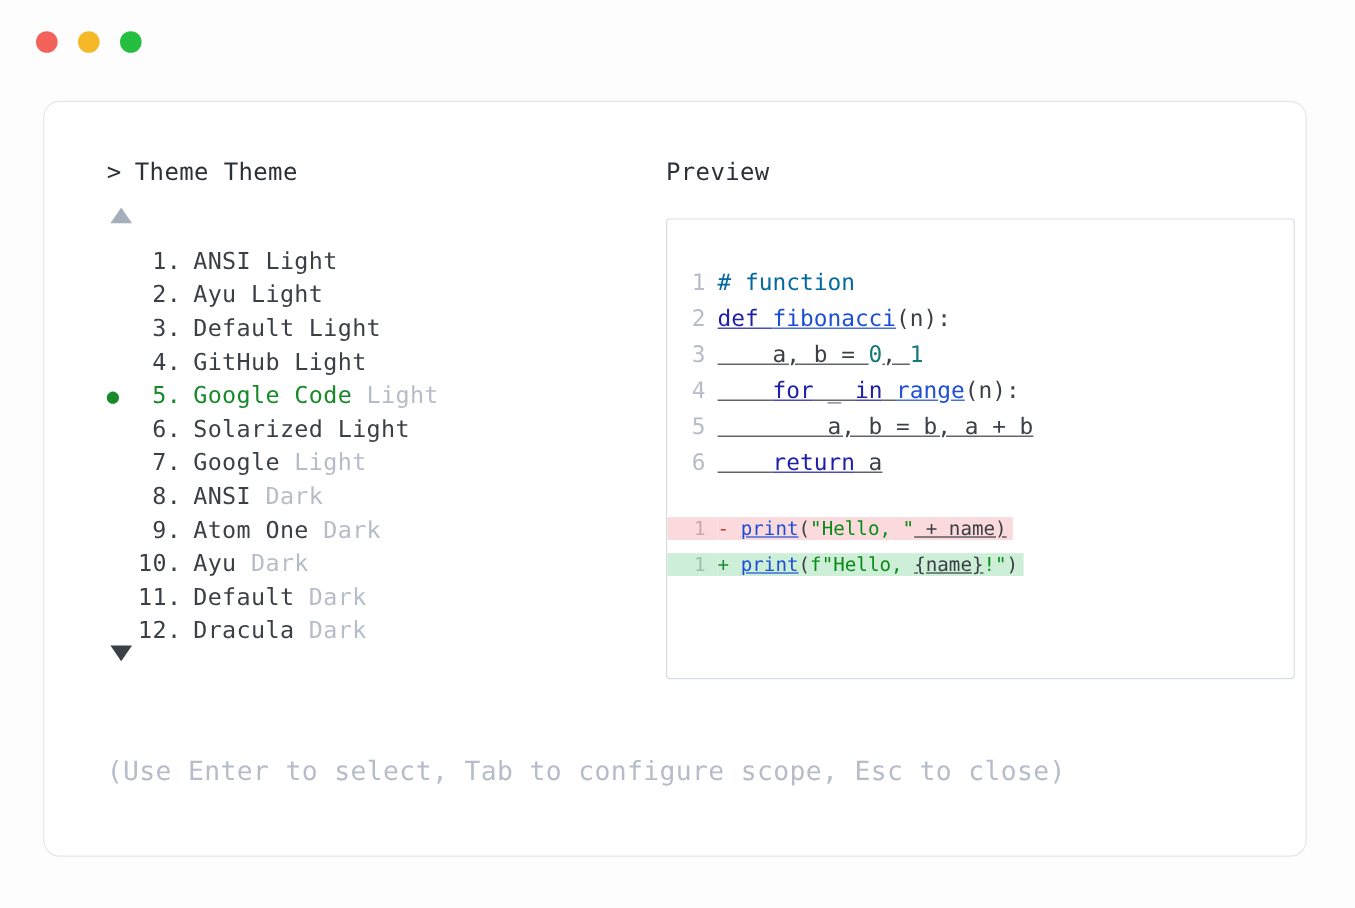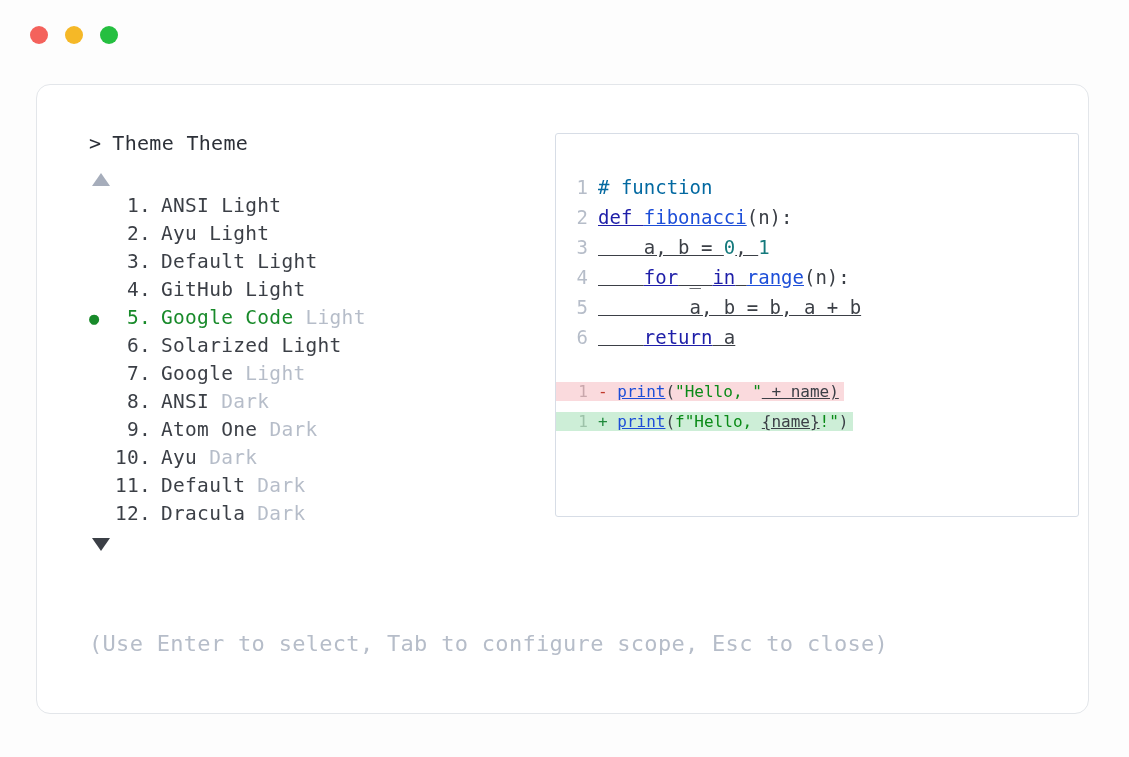--- a/index.html
+++ b/index.html
@@ -118,21 +118,21 @@
   }
   .theme-row.selected .row-bullet { color: #188a2a; }
 
   .row-index {
     width: 46px;
     flex: 0 0 46px;
     text-align: right;
     padding-right: 10px;
   }
   .row-name { color: inherit; }
-  .row-variant { color: inherit; }
+  .row-variant { color: inherit; margin-top: 12px; }
   .row-variant.dim { color: #b6bdc9; }
 
   .theme-row.selected .row-index,
   .theme-row.selected .row-name { color: #188a2a; }
   .theme-row.selected .row-variant.dim { color: #b6bdc9; }
 
   
   .right-col {
     flex: 1 1 auto;
     padding-left: 22px;
@@ -260,20 +260,21 @@
               <li class="theme-row"><span class="row-bullet">●</span><span class="row-index">9.</span><span class="row-name">Atom One </span><span class="row-variant dim">Dark</span></li>
               <li class="theme-row"><span class="row-bullet">●</span><span class="row-index">10.</span><span class="row-name">Ayu </span><span class="row-variant dim">Dark</span></li>
               <li class="theme-row"><span class="row-bullet">●</span><span class="row-index">11.</span><span class="row-name">Default </span><span class="row-variant dim">Dark</span></li>
               <li class="theme-row"><span class="row-bullet">●</span><span class="row-index">12.</span><span class="row-name">Dracula </span><span class="row-variant dim">Dark</span></li>
             </ul>
 
           <div class="scroll-arrow arrow-down"></div>
         </div>
 
         <div class="right-col">
+          <div class="preview-label">Preview</div>
 
           <div class="preview-panel">
             <div class="code-block"><div class="code-line"><span class="gutter">1</span><span class="code-text"><span class="tok-comment"># function</span></span></div><div class="code-line"><span class="gutter">2</span><span class="code-text"><span class="tok-keyword">def </span><span class="tok-func">fibonacci</span><span class="tok-punct">(n):</span></span></div><div class="code-line"><span class="gutter">3</span><span class="code-text"><span class="tok-plain">    a, b = </span><span class="tok-number">0</span><span class="tok-plain">, </span><span class="tok-number">1</span></span></div><div class="code-line"><span class="gutter">4</span><span class="code-text"><span class="tok-plain">    </span><span class="tok-keyword">for</span><span class="tok-plain"> _ </span><span class="tok-keyword">in</span><span class="tok-plain"> </span><span class="tok-func">range</span><span class="tok-punct">(n):</span></span></div><div class="code-line"><span class="gutter">5</span><span class="code-text"><span class="tok-plain">        a, b = b, a + b</span></span></div><div class="code-line"><span class="gutter">6</span><span class="code-text"><span class="tok-plain">    </span><span class="tok-keyword">return</span><span class="tok-plain"> a</span></span></div></div>
             <div class="code-spacer"></div>
             <div class="diff-block">
                 <div class="diff-line diff-removed">
                   <span class="gutter">1</span>
                   <span class="diff-body"><span class="diff-marker-minus">- </span><span class="tok-func">print</span><span class="tok-punct">(</span><span class="tok-string">"Hello, "</span><span class="tok-plain"> + name)</span></span>
                 </div>
                 <div class="diff-line diff-added">

